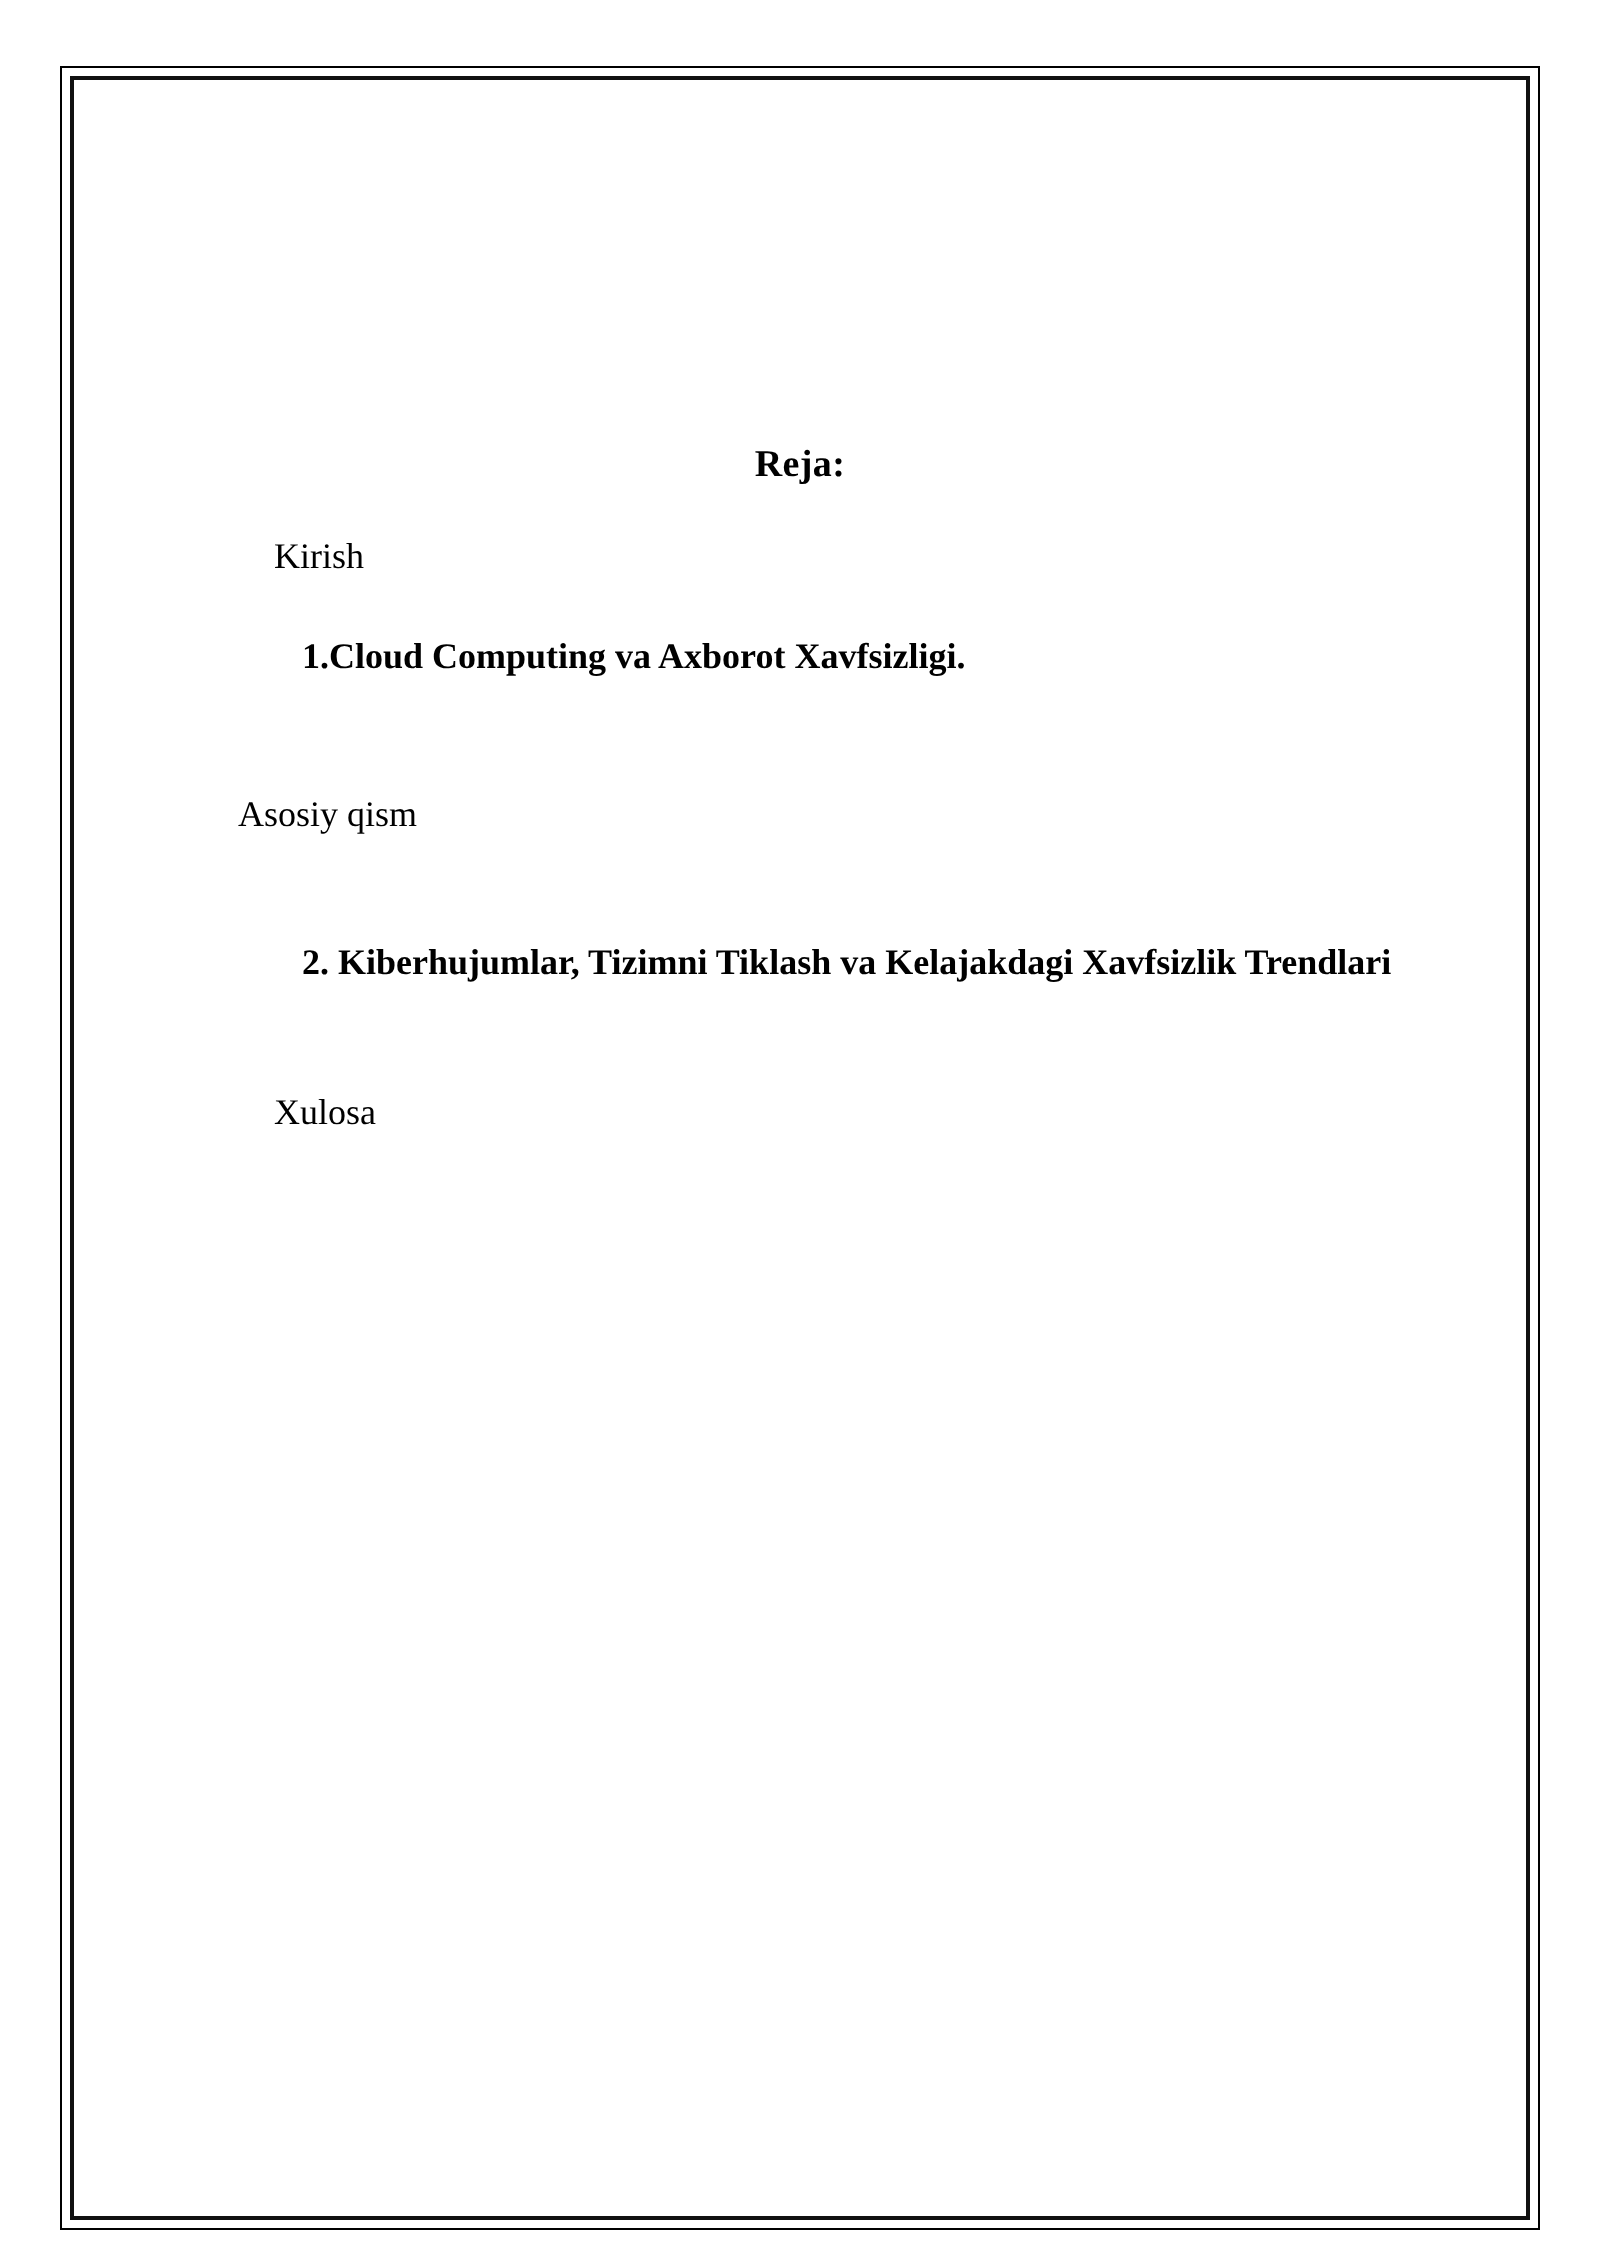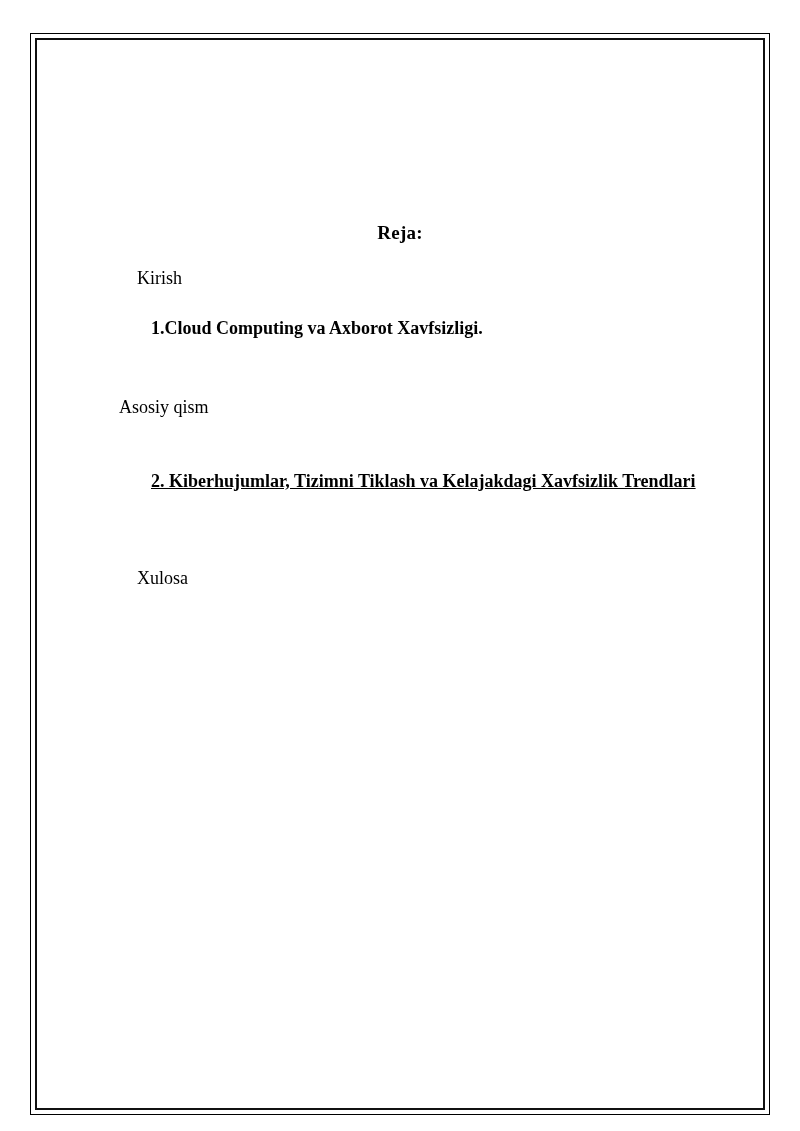--- a/index.html
+++ b/index.html
@@ -68,22 +68,22 @@
     font-weight: normal;
   }
   .bold {
     font-weight: bold;
     margin-left: 36px;
   }
   .l-kirish   { top: 228px; left: 100px; }
   .l-item1    { top: 278px; left: 78px; }
   .l-asosiy   { top: 330px; left: 82px; margin-top: 27px; }
   .l-item2    { top: 381px; left: 78px; }
-  .l-item3    { top: 431px; left: 78px; text-decoration: underline; }
-  .l-xulosa   { top: 528px; left: 100px; }
+  .l-item3    { top: 431px; left: 78px; }
+  .l-xulosa   { top: 506px; left: 100px; }
 </style>
 </head>
 <body>
 
 <div class="page">
   <div class="border-outer"></div>
   <div class="border-inner"></div>
 
   <div class="content">
     <div class="doc-title">Reja:</div>

